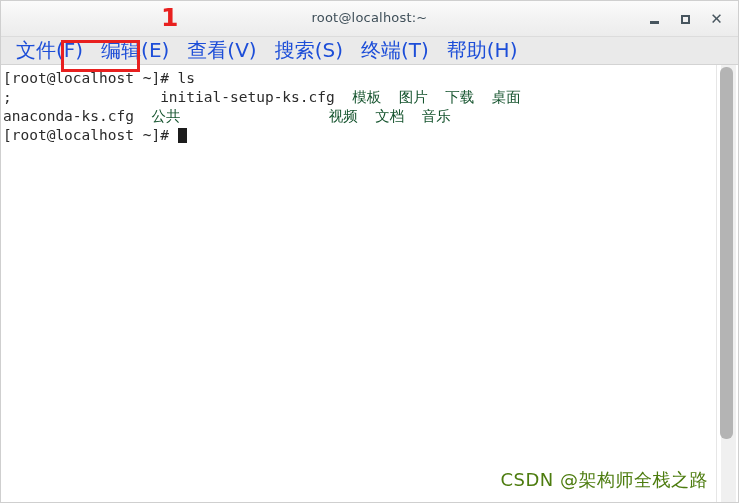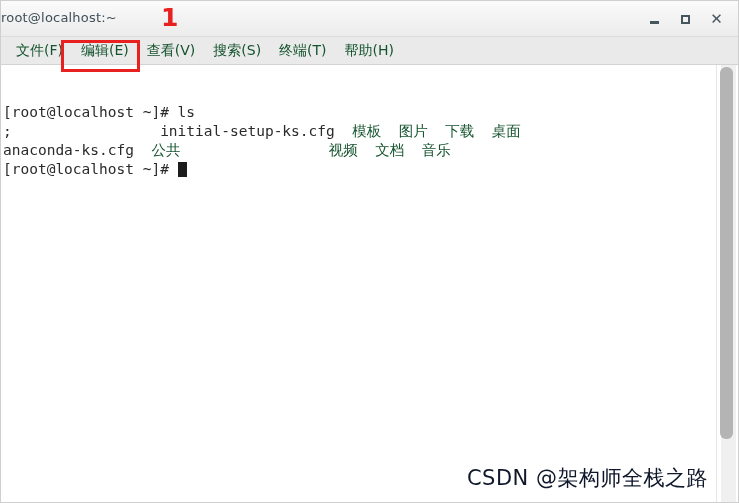--- a/index.html
+++ b/index.html
@@ -29,21 +29,21 @@
     height: 36px;
     flex: 0 0 36px;
     background: linear-gradient(to bottom, #fbfbfb 0%, #f2f2f2 55%, #ececec 100%);
     border-bottom: 1px solid #dcdcdc;
   }
 
   .title-text {
     position: absolute;
     left: 0; right: 0;
     top: 9px;
-    text-align: left;
+    text-align: center;
     font-size: 13px;
     color: #3f4f59;
     font-family: "DejaVu Sans", "Liberation Sans", sans-serif;
     letter-spacing: 0.2px;
   }
 
   .winbtns {
     position: absolute;
     right: 6px;
     top: 0;
@@ -102,22 +102,22 @@
     height: 28px;
     flex: 0 0 28px;
     background: #eaeaea;
     border-bottom: 1px solid #d3d3d3;
     display: flex;
     align-items: center;
     padding-left: 6px;
   }
 
   .menu-item {
-    font-size: 14px;
-    color: #14532d;
+    font-size: 20px;
+    color: #1d4ed8;
     padding: 2px 9px;
     white-space: nowrap;
     font-family: "DejaVu Sans", "Liberation Sans", sans-serif;
   }
 
   
   .annot-box {
     position: absolute;
     left: 60px;
     top: 3px;
@@ -141,21 +141,20 @@
     left: 0; top: 0;
     right: 22px;
     bottom: 0;
     background: #ffffff;
     padding: 4px 0 0 2px;
     font-family: "DejaVu Sans Mono", "Liberation Mono", monospace;
     font-size: 14.5px;
     line-height: 19px;
     color: #2b2b2b;
     white-space: pre;
-    margin-top: 34px;
   }
 
   .term-line {
     height: 19px;
     white-space: pre;
   }
 
   .blue { color: #14532d; }
   .mono { font-family: "DejaVu Sans Mono", "Liberation Mono", monospace; }
   .cjk  { font-family: "DejaVu Sans", "Liberation Sans", sans-serif; }
@@ -194,22 +193,22 @@
     height: 372px;
     background: #b4b4b4;
     border-radius: 6px;
   }
 
   
   .watermark {
     position: absolute;
     right: 30px;
     bottom: 10px;
-    font-size: 21px;
-    color: #0f172a;
+    font-size: 18px;
+    color: #4d7c0f;
     font-family: "DejaVu Sans", "Liberation Sans", sans-serif;
     letter-spacing: 0.5px;
     white-space: nowrap;
     z-index: 20;
     margin-top: 48px;
   }
 </style>
 </head>
 <body>
 

